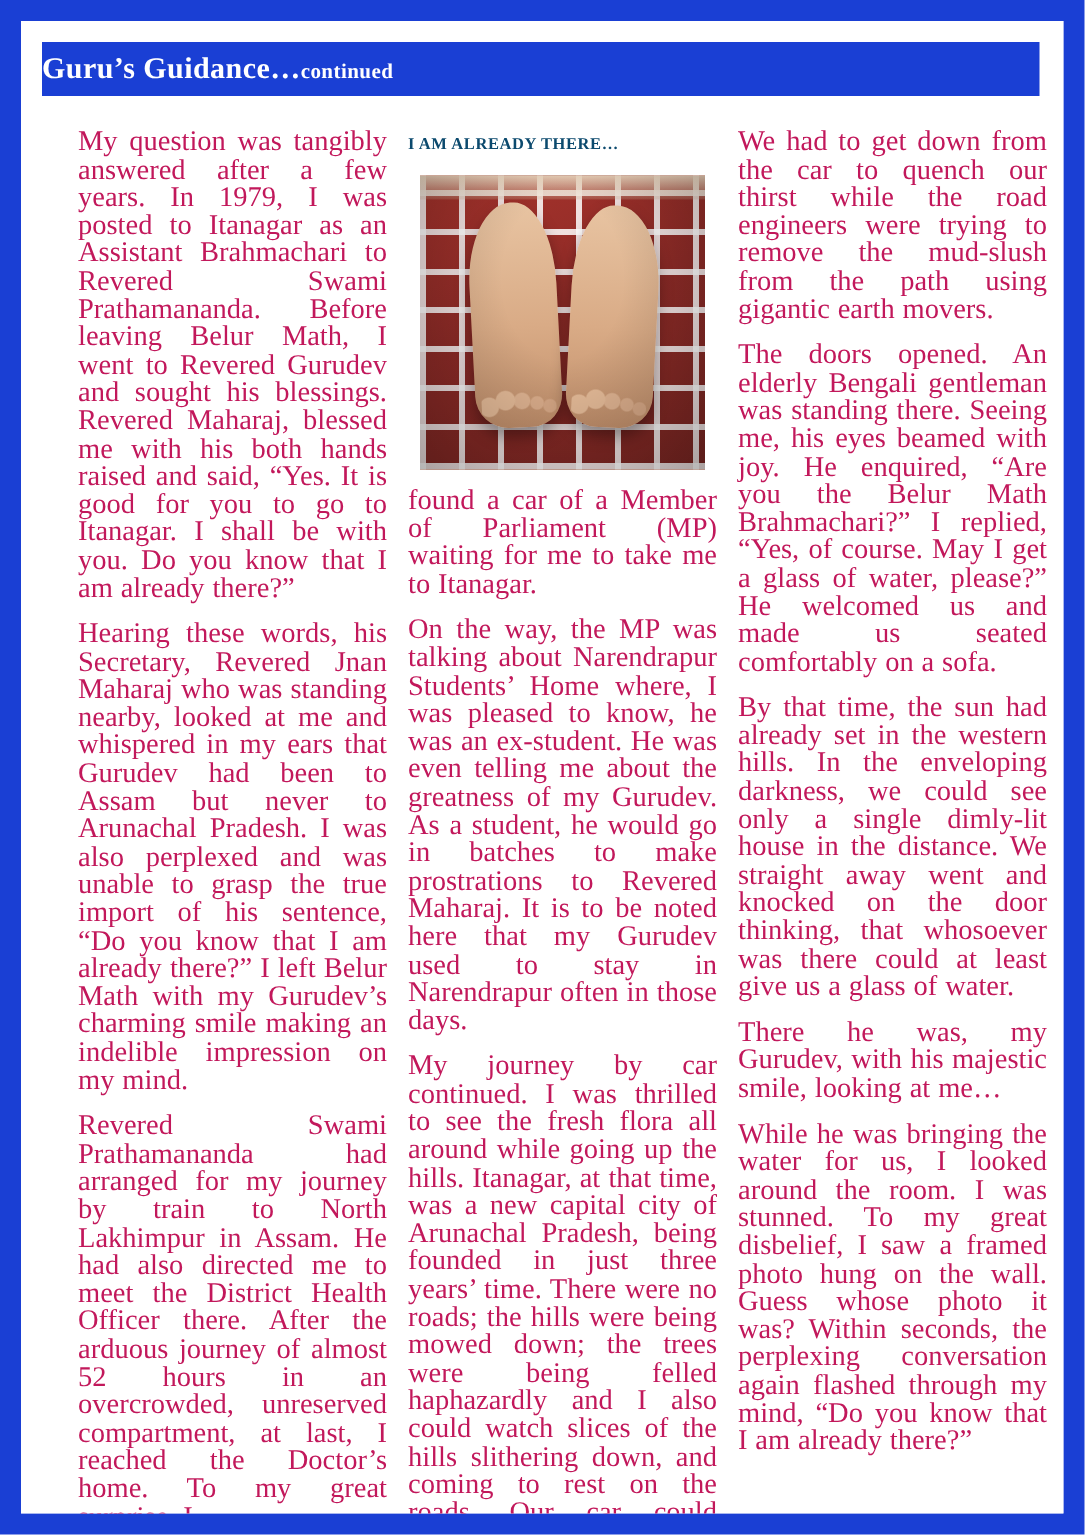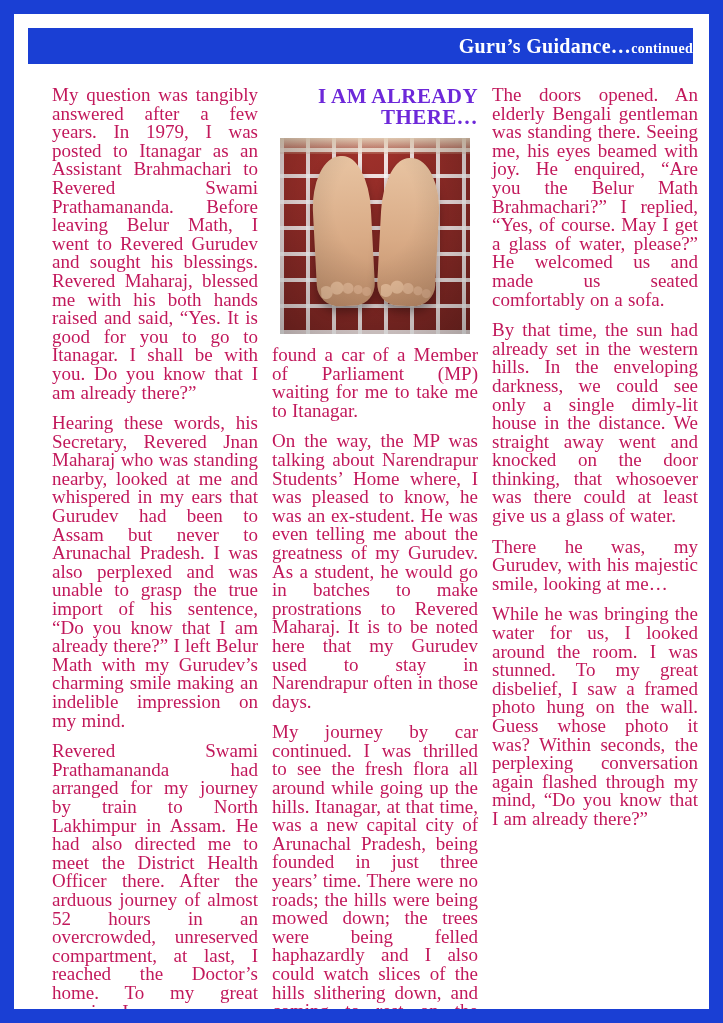--- a/index.html
+++ b/index.html
@@ -31,21 +31,21 @@
   }
   .header-band {
     position: absolute;
     left: 14px;
     top: 14px;
     width: 665px;
     height: 36px;
     background: #1a3fd4;
     display: flex;
     align-items: center;
-    justify-content: flex-end;
+    justify-content: flex-start;
   }
   .header-title {
     color: #ffffff;
     font-family: "Liberation Serif", serif;
     font-weight: bold;
     font-size: 20px;
     letter-spacing: 0.3px;
     white-space: nowrap;
   }
   .header-title .cont {
@@ -72,26 +72,26 @@
     font-family: "Liberation Serif", serif;
     font-size: 19px;
     line-height: 18.6px;
     text-align: left;
     word-spacing: 0.5px;
   }
   .col p.just {
     text-align: justify;
   }
   .section-title {
-    color: #6d28d9;
+    color: #0c4a6e;
     font-family: "Liberation Serif", serif;
     font-weight: bold;
-    font-size: 21px;
+    font-size: 11px;
     line-height: 21px;
-    text-align: right;
+    text-align: left;
     margin: 0 0 10px 0;
     letter-spacing: 0.4px;
   }
   .photo {
     width: 190px;
     height: 196px;
     margin: 0 auto 12px auto;
     position: relative;
     overflow: hidden;
     background: #b08b6e;
@@ -185,20 +185,21 @@
             </div>
           <div class="hem"></div>
           <div class="mat-shade"></div>
         </div>
         <p class="just">found a car of a Member of Parliament (MP) waiting for me to take me to Itanagar.</p>
         <p class="just">On the way, the MP was talking about Narendrapur Students’ Home where, I was pleased to know, he was an ex-student.  He was even telling me about the greatness of my Gurudev.  As a student, he would go in batches to make prostrations to Revered Maharaj.  It is to be noted here that my Gurudev used to stay in Narendrapur often in those days.</p>
         <p class="just">My journey by car continued.  I was thrilled to see the fresh flora all around while going up the hills.  Itanagar, at that time, was a new capital city of Arunachal Pradesh, being founded in just three years’ time.  There were no roads; the hills were being mowed down; the trees were being felled haphazardly and I also could watch slices of the hills slithering down, and coming to rest on the roads. Our car could proceed no further.</p>
       </div>
 
       <div class="col">
+        <p class="just">We had to get down from the car to quench our thirst while the road engineers were trying to remove the mud-slush from the path using gigantic earth movers.</p>
         <p class="just">The doors opened.  An elderly Bengali gentleman was standing there.  Seeing me, his eyes beamed with joy.  He enquired, “Are you the Belur Math Brahmachari?”  I replied, “Yes, of course.  May I get a glass of water, please?”  He welcomed us and made us seated comfortably on a sofa.</p>
         <p class="just">By that time, the sun had already set in the western hills.  In the enveloping darkness, we could see only a single dimly-lit house in the distance.  We straight away went and knocked on the door thinking, that whosoever was there could at least give us a glass of water.</p>
         <p class="just">There he was, my Gurudev, with his majestic smile, looking at me…</p>
         <p class="just">While he was bringing the water for us, I looked around the room.  I was stunned. To my great disbelief, I saw a framed photo hung on the wall.  Guess whose photo it was?  Within seconds, the perplexing conversation again flashed through my mind, “Do you know that I am already there?”</p>
       </div>
 
     </div>
 
   </div>
 </div>

